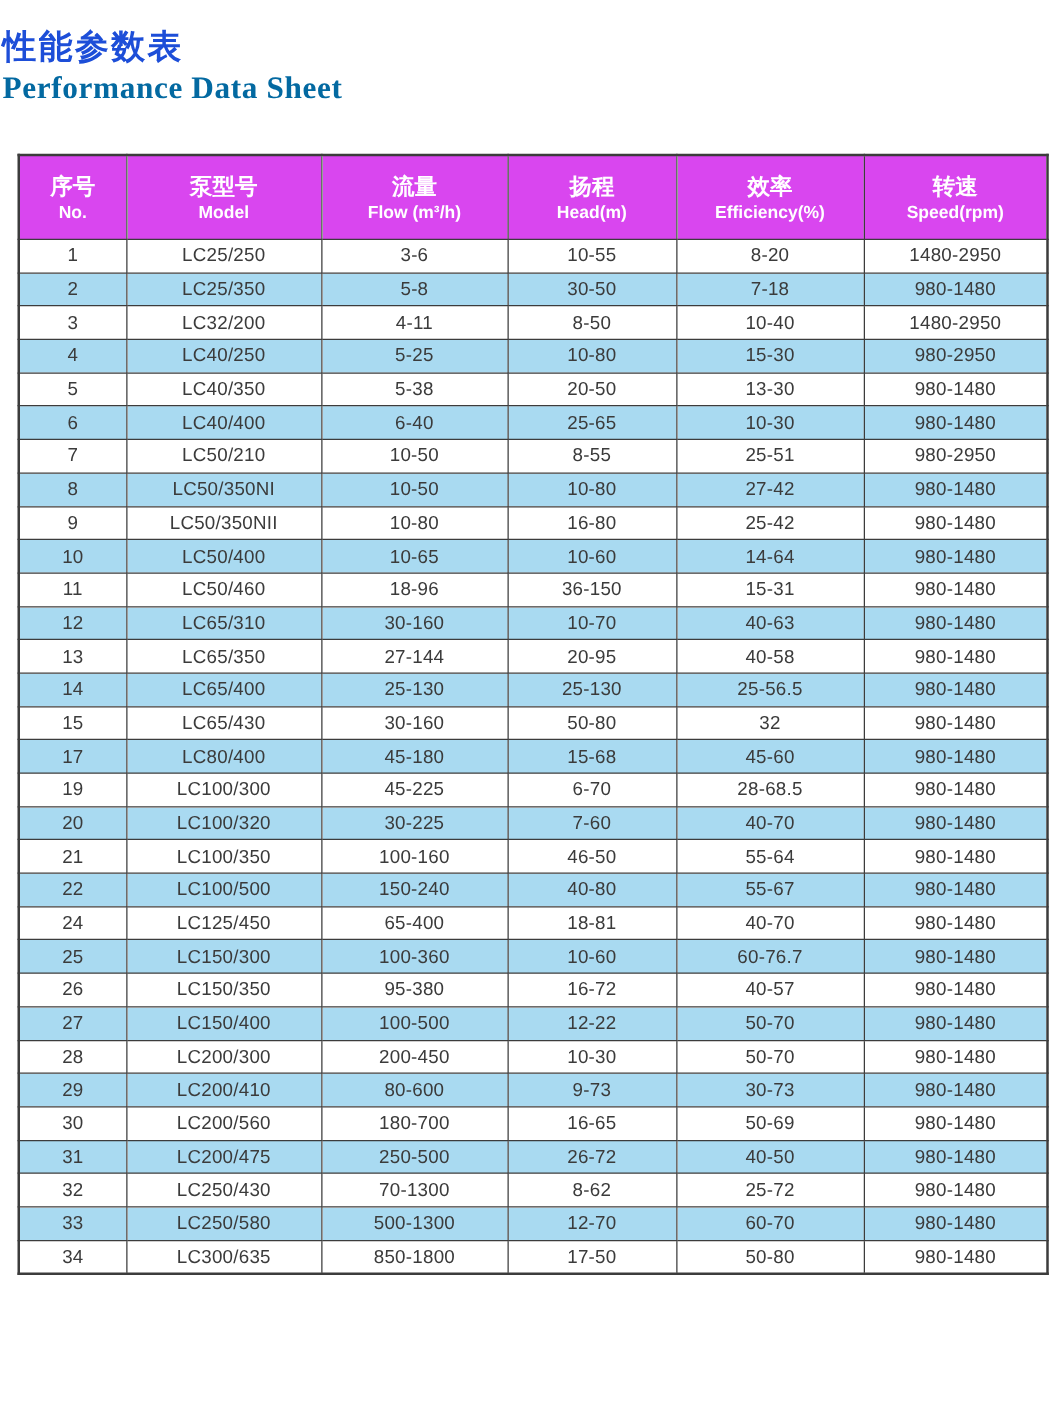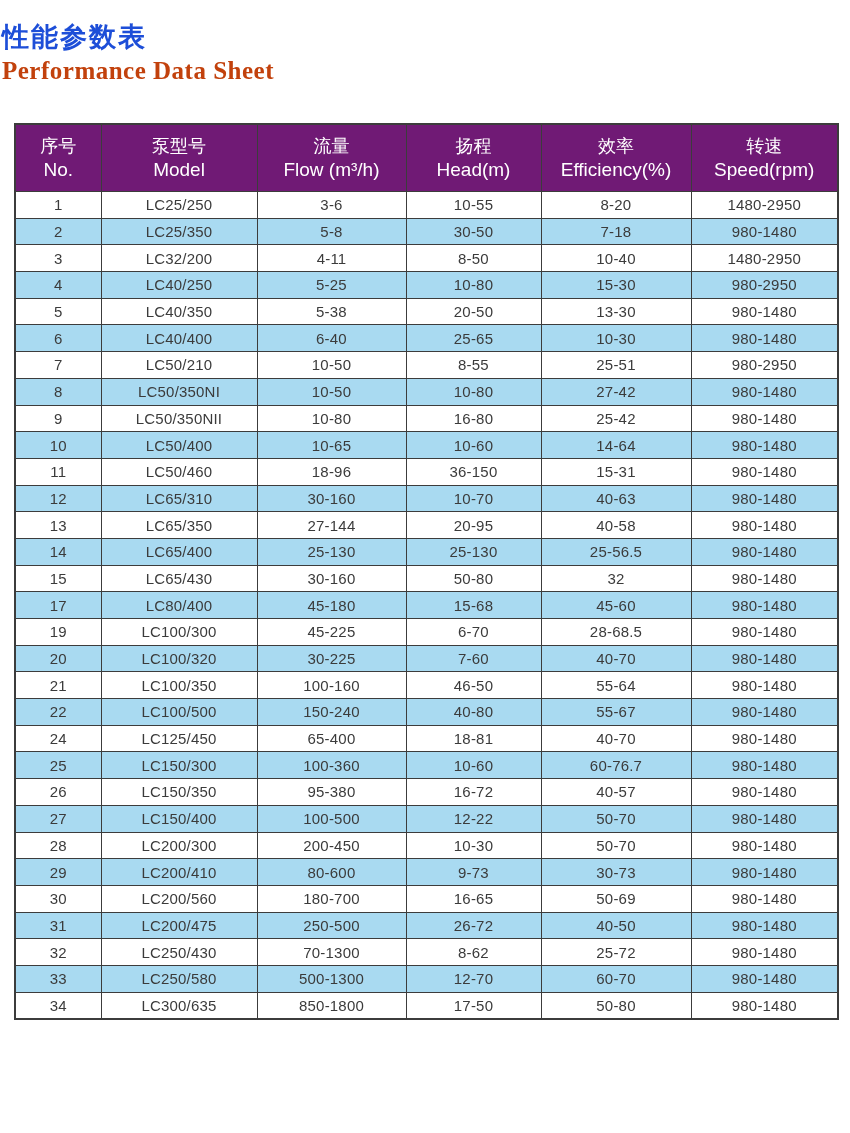--- a/index.html
+++ b/index.html
@@ -7,40 +7,40 @@
     width:850px;height:1133px;position:relative;overflow:hidden;
     font-family:"Liberation Sans","DejaVu Sans",sans-serif;
   }
   .page-header{position:absolute;top:22px;left:2px;}
   .title-zh{
     margin:0;font-family:"Liberation Serif","DejaVu Serif",serif;
     font-size:27px;font-weight:bold;color:#1d4ed8;letter-spacing:2px;line-height:1.15;
   }
   .title-en{
     margin:4px 0 0 0;font-family:"Liberation Serif","DejaVu Serif",serif;
-    font-size:25px;font-weight:bold;color:#c2410c;letter-spacing:0.5px;line-height:1.1;
+    font-size:25px;font-weight:bold;color:#0369a1;letter-spacing:0.5px;line-height:1.1;
   }
   table.perf{
     position:absolute;top:123px;left:14px;width:823px;
     border-collapse:collapse;table-layout:fixed;
     border:2px solid #3C3C3C;
   }
   col.c1{width:86px}
   col.c2{width:156px}
   col.c3{width:149px}
   col.c4{width:135px}
   col.c5{width:150px}
   col.c6{width:147px}
   th,td{border:1.5px solid #3C3C3C;text-align:center;vertical-align:middle;overflow:hidden;}
   thead th{
-    background:#701a75;color:#ffffff;font-weight:normal;
+    background:#d946ef;color:#ffffff;font-weight:bold;
     height:66px;padding:0;
   }
   thead .h-zh{font-size:18px;line-height:1.35;}
-  thead .h-en{font-size:19px;line-height:1.25;}
+  thead .h-en{font-size:14px;line-height:1.25;}
   tbody td{
     height:25.7px;padding:0;font-size:15px;color:#3B3B3B;
     letter-spacing:0.2px;
   }
   tbody tr:nth-child(even){background:#A9DAF1;}
   tbody tr:nth-child(odd){background:#ffffff;}
 </style>
 </head>
 <body>
 

